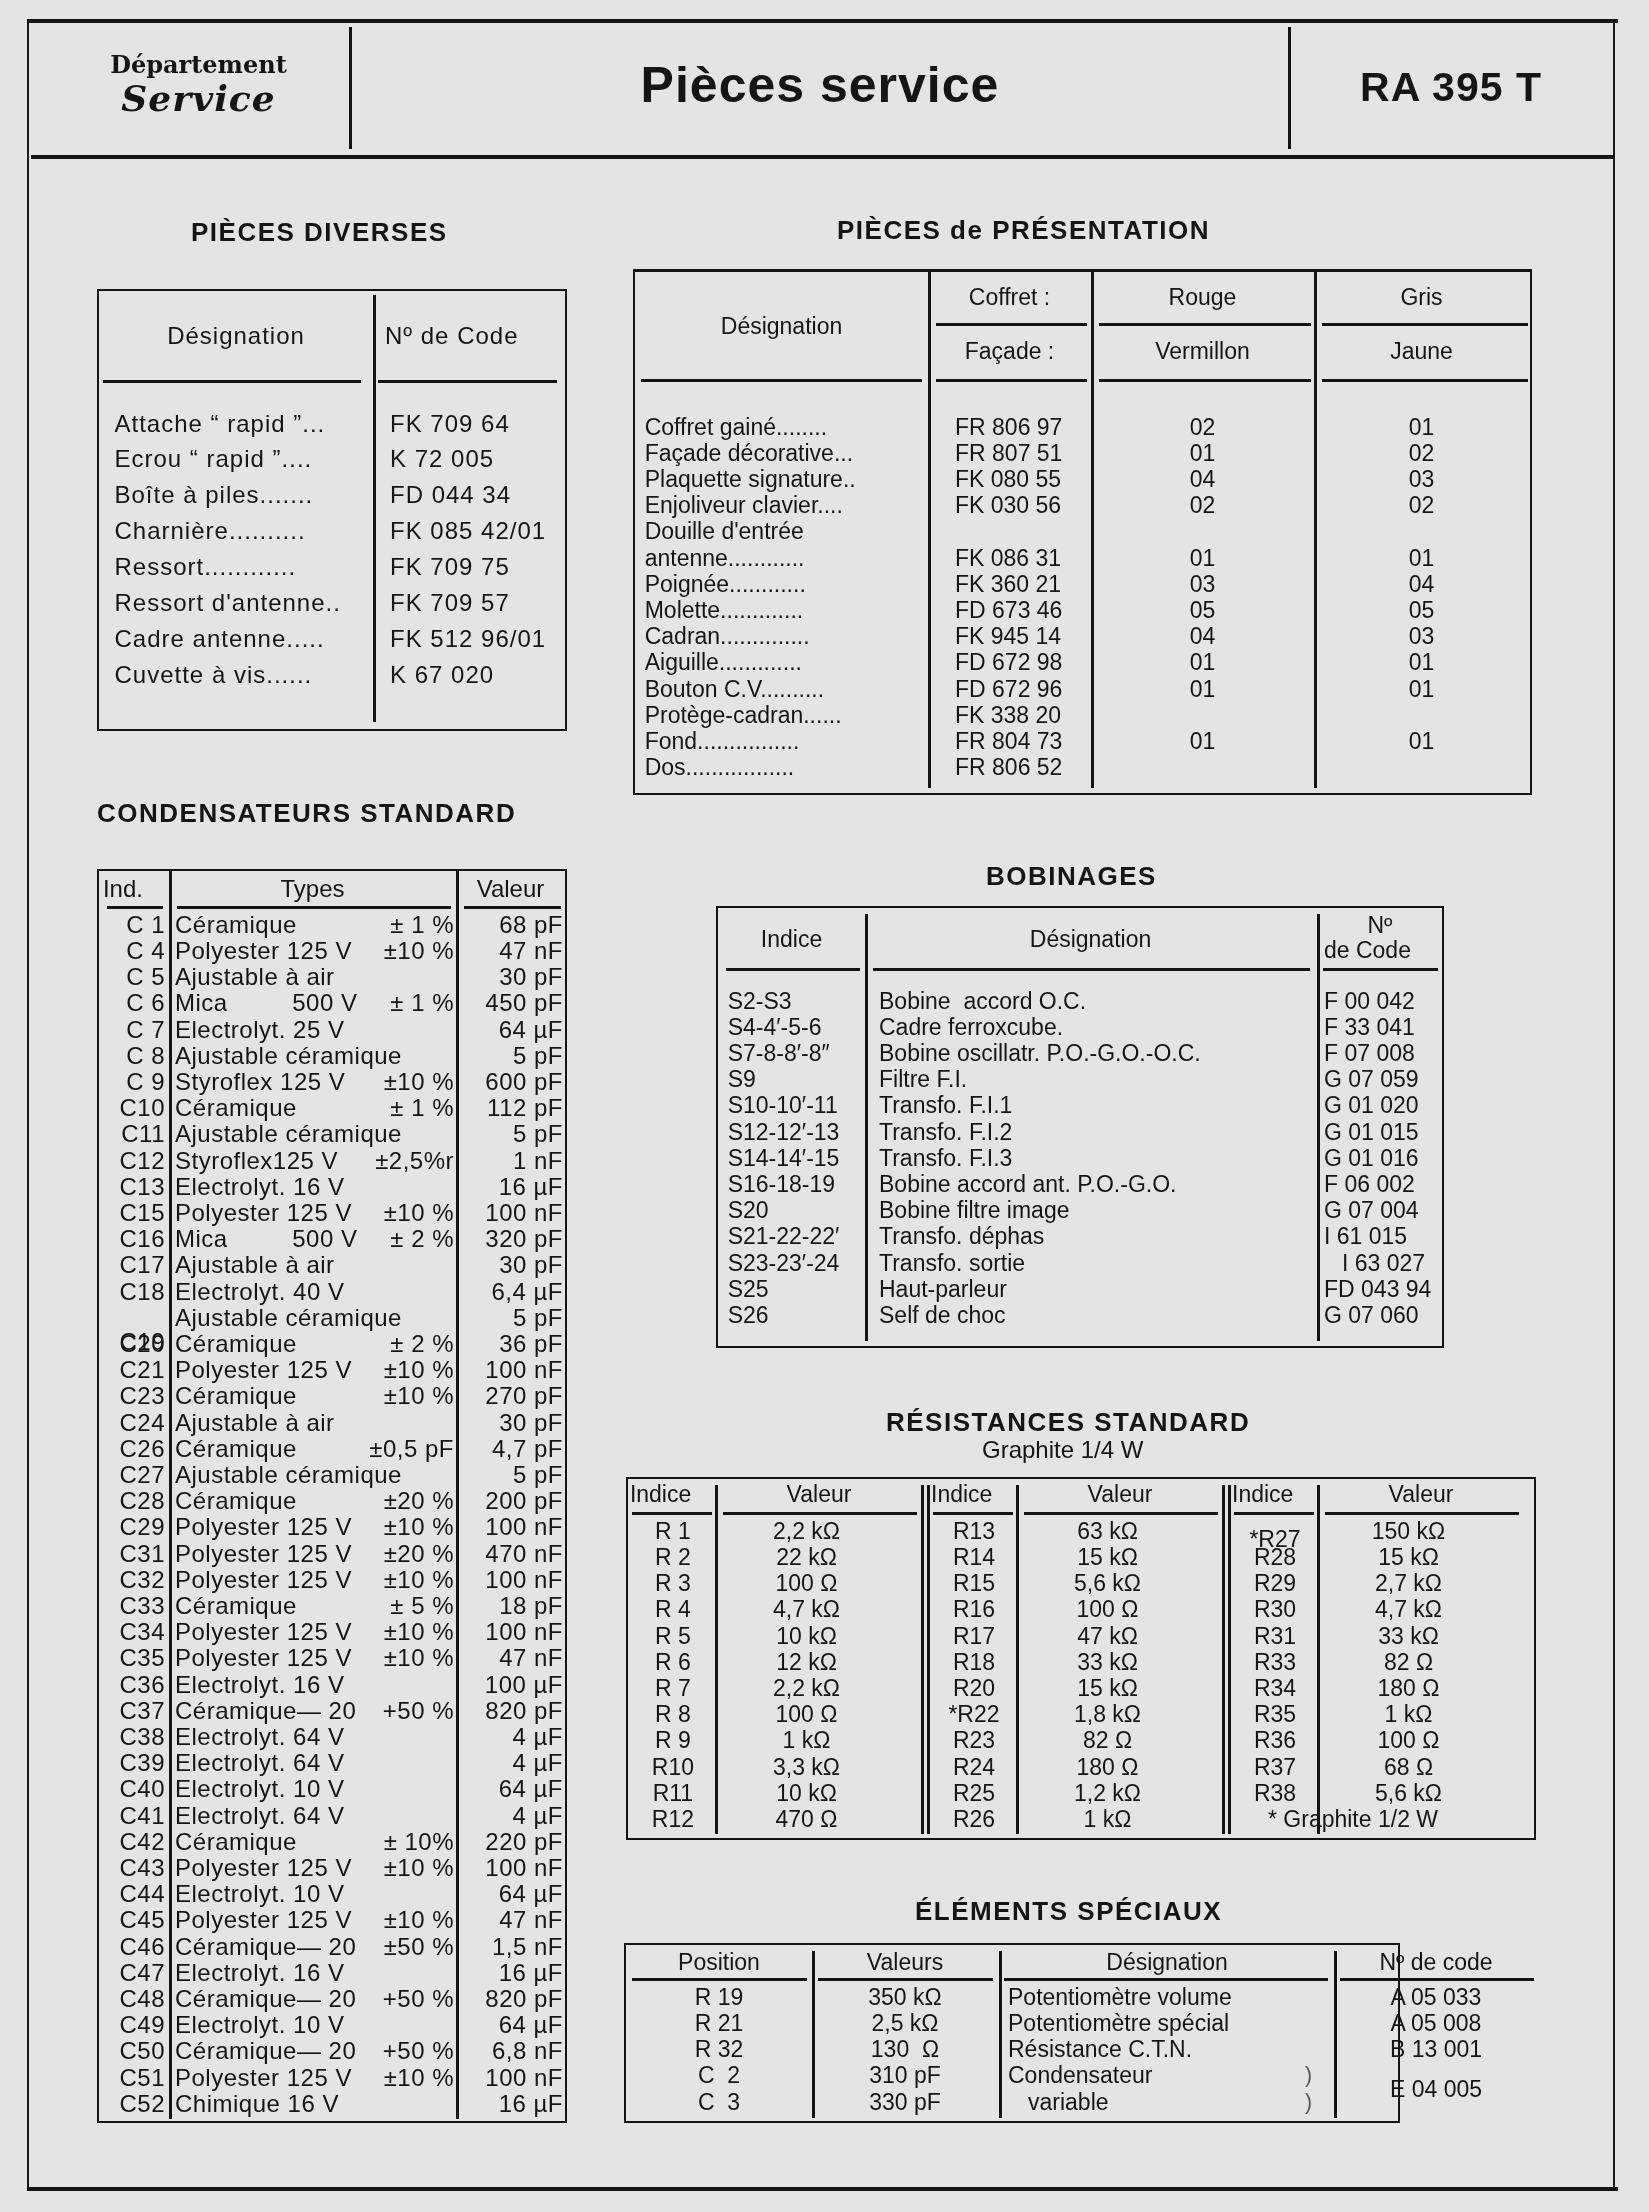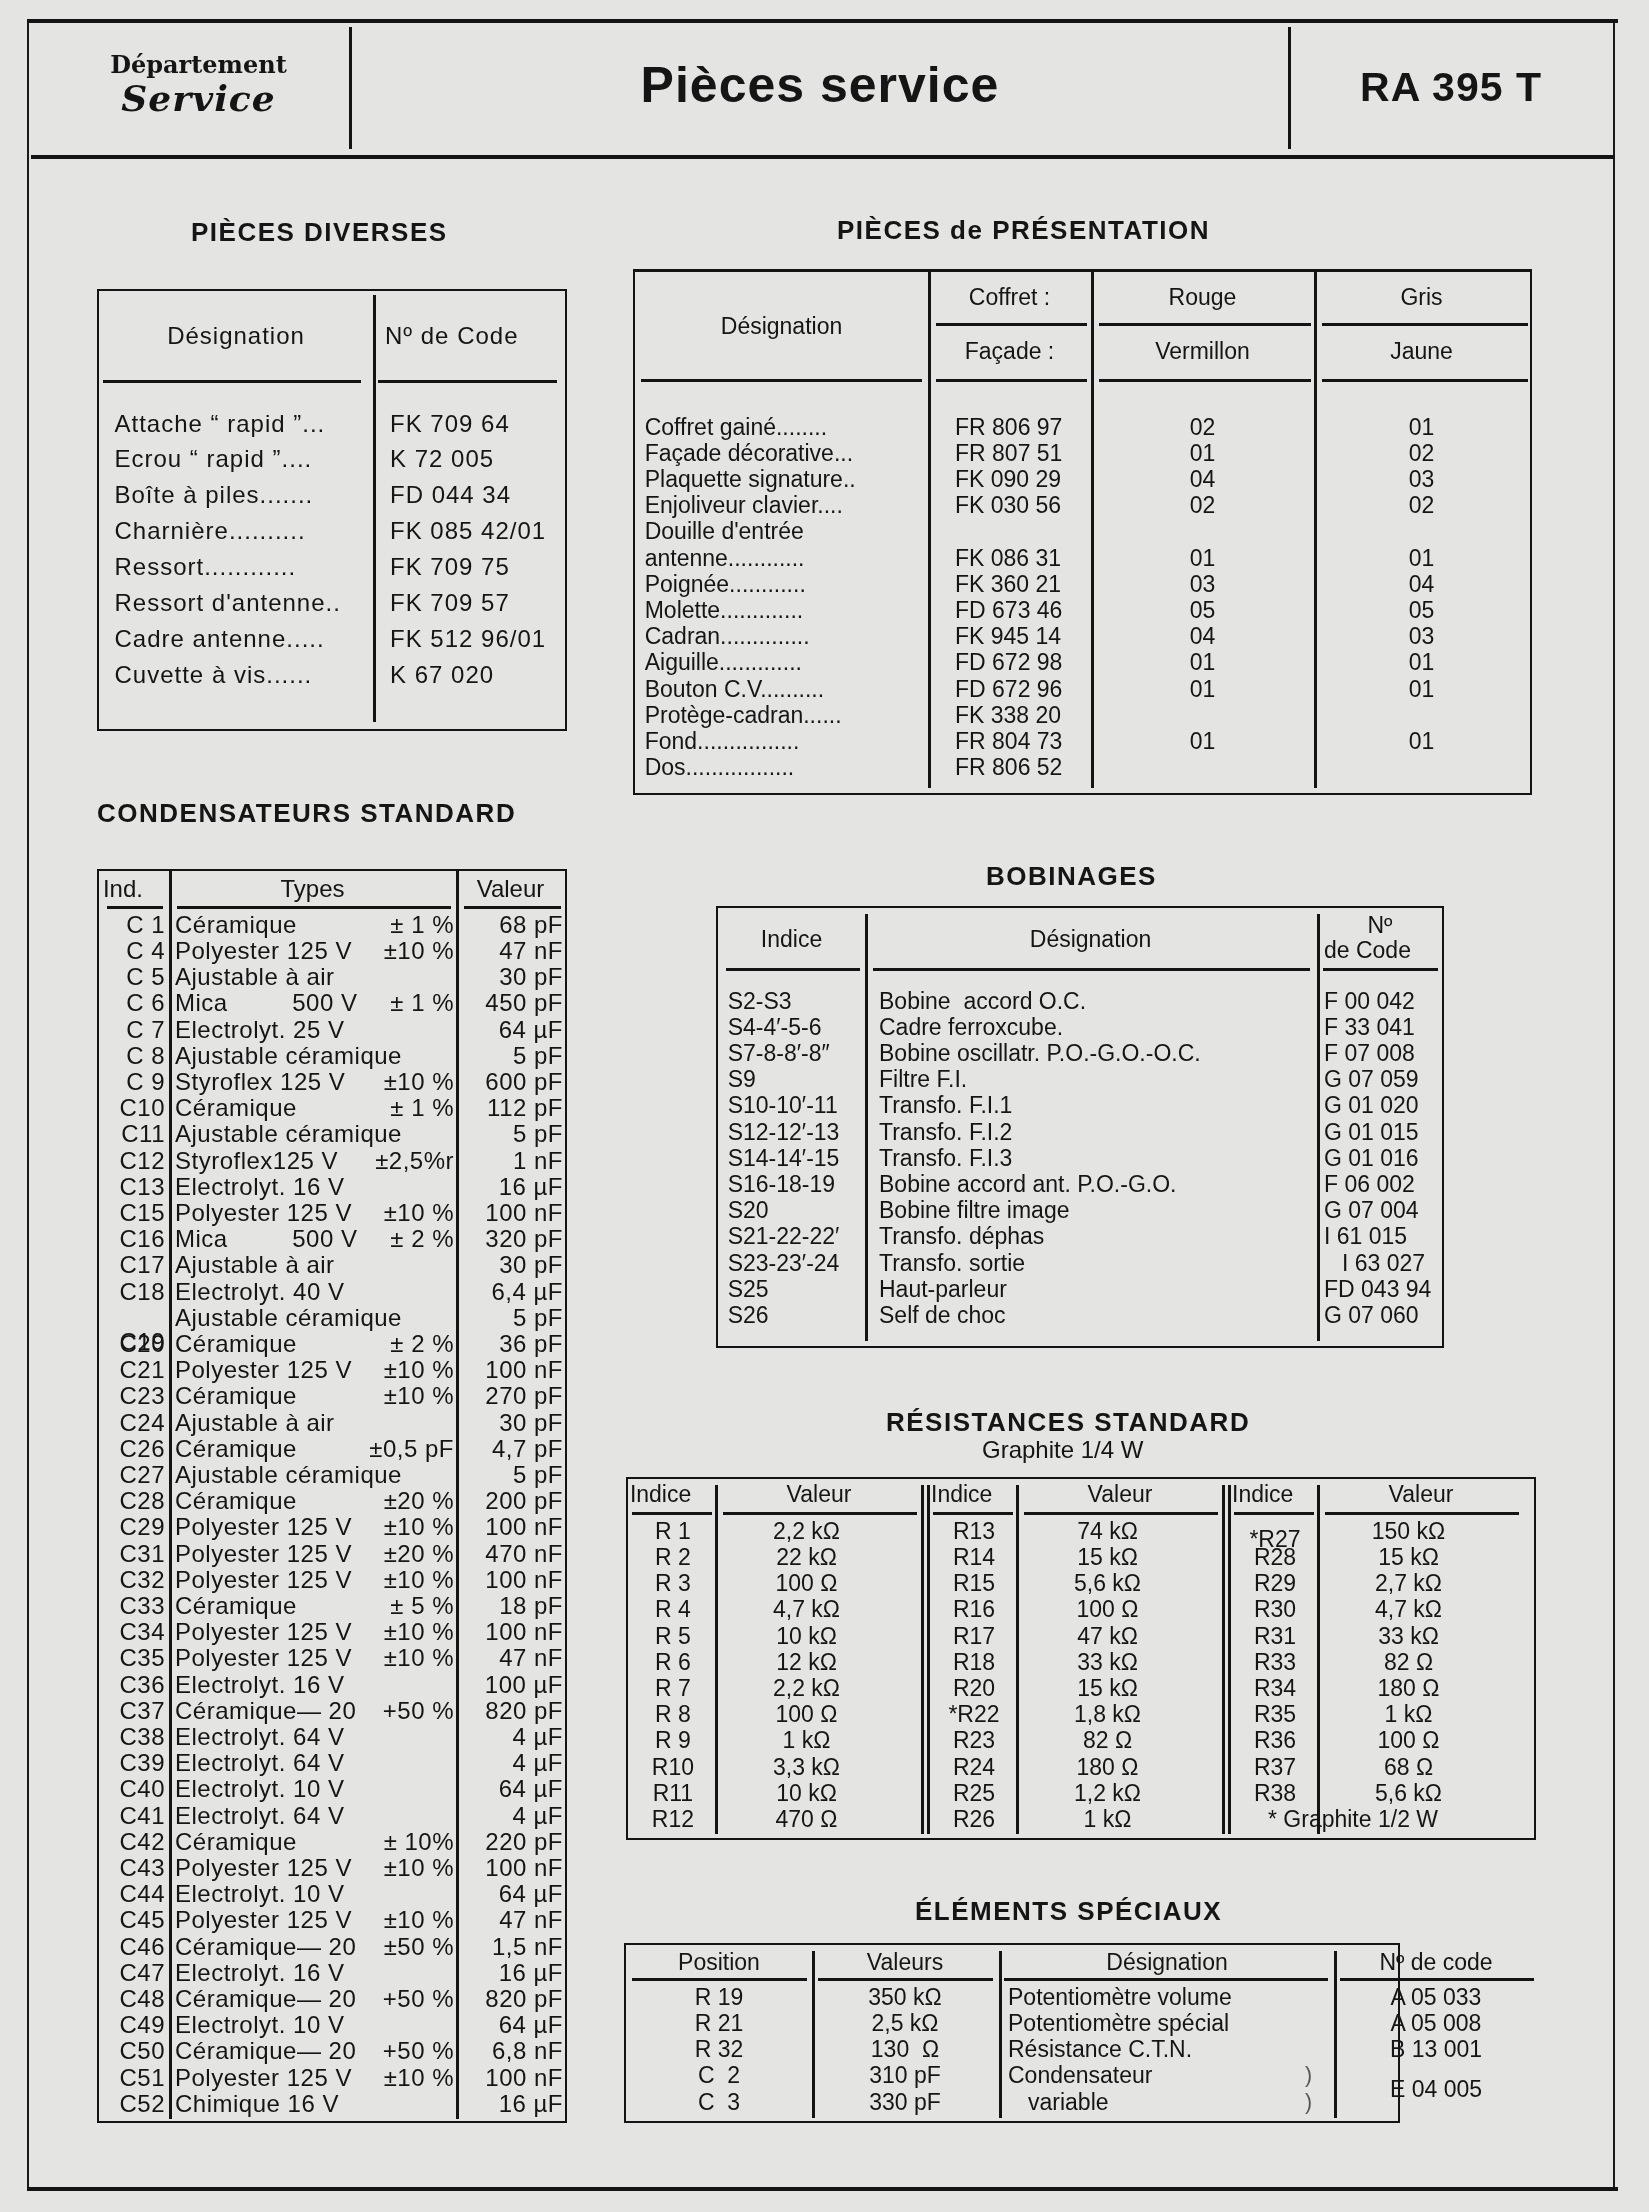--- a/index.html
+++ b/index.html
@@ -108,21 +108,21 @@
     <div class="cell center" style="left: 679px; top: 66px; width: 215px; font-size: 23px; line-height: 27px;">Jaune</div>
     <div class="cell" style="left: 9.7px; top: 142px; width: 279px; overflow: hidden; font-size: 23px; line-height: 26px;">Coffret gainé........</div>
     <div class="cell" style="left: 320px; top: 142px; font-size: 23px; line-height: 26px;">FR 806 97</div>
     <div class="cell center" style="left: 456px; top: 142px; width: 223px; font-size: 23px; line-height: 26px;">02</div>
     <div class="cell center" style="left: 679px; top: 142px; width: 215px; font-size: 23px; line-height: 26px;">01</div>
     <div class="cell" style="left: 9.7px; top: 168px; width: 279px; overflow: hidden; font-size: 23px; line-height: 26px;">Façade décorative...</div>
     <div class="cell" style="left: 320px; top: 168px; font-size: 23px; line-height: 26px;">FR 807 51</div>
     <div class="cell center" style="left: 456px; top: 168px; width: 223px; font-size: 23px; line-height: 26px;">01</div>
     <div class="cell center" style="left: 679px; top: 168px; width: 215px; font-size: 23px; line-height: 26px;">02</div>
     <div class="cell" style="left: 9.7px; top: 194px; width: 279px; overflow: hidden; font-size: 23px; line-height: 26px;">Plaquette signature..</div>
-    <div class="cell" style="left: 320px; top: 194px; font-size: 23px; line-height: 26px;">FK 090 29</div>
+    <div class="cell" style="left: 320px; top: 194px; font-size: 23px; line-height: 26px;">FK 080 55</div>
     <div class="cell center" style="left: 456px; top: 194px; width: 223px; font-size: 23px; line-height: 26px;">04</div>
     <div class="cell center" style="left: 679px; top: 194px; width: 215px; font-size: 23px; line-height: 26px;">03</div>
     <div class="cell" style="left: 9.7px; top: 220px; width: 279px; overflow: hidden; font-size: 23px; line-height: 26px;">Enjoliveur clavier....</div>
     <div class="cell" style="left: 320px; top: 220px; font-size: 23px; line-height: 26px;">FK 030 56</div>
     <div class="cell center" style="left: 456px; top: 220px; width: 223px; font-size: 23px; line-height: 26px;">02</div>
     <div class="cell center" style="left: 679px; top: 220px; width: 215px; font-size: 23px; line-height: 26px;">02</div>
     <div class="cell" style="left: 9.7px; top: 246px; width: 279px; overflow: hidden; font-size: 23px; line-height: 26px;">Douille d'entrée</div>
     <div class="cell" style="left: 320px; top: 246px; font-size: 23px; line-height: 26px;"></div>
     <div class="cell center" style="left: 456px; top: 246px; width: 223px; font-size: 23px; line-height: 26px;"></div>
     <div class="cell center" style="left: 679px; top: 246px; width: 215px; font-size: 23px; line-height: 26px;"></div>
@@ -440,21 +440,21 @@
     <div class="cell t-res center" style="left: 3.9px; top: 301px; width: 82px;">R11</div>
     <div class="cell t-res center" style="left: 91px; top: 301px; width: 175px;">10 kΩ</div>
     <div class="cell t-res center" style="left: 3.9px; top: 327px; width: 82px;">R12</div>
     <div class="cell t-res center" style="left: 91px; top: 327px; width: 175px;">470 Ω</div>
     <div class="col" style="left: 388px; top: 5.8px; height: 349px;"></div>
     <div class="rule" style="left: 305px; top: 33px; width: 80px;"></div>
     <div class="rule" style="left: 396px; top: 33px; width: 194px;"></div>
     <div class="cell" style="left: 303px; top: 1.9px; font-size: 23px; line-height: 27px;">Indice</div>
     <div class="cell center" style="left: 390px; top: 1.9px; width: 204px; font-size: 23px; line-height: 27px;">Valeur</div>
     <div class="cell t-res center" style="left: 305px; top: 39px; width: 82px;">R13</div>
-    <div class="cell t-res center" style="left: 392px; top: 39px; width: 175px;">74 kΩ</div>
+    <div class="cell t-res center" style="left: 392px; top: 39px; width: 175px;">63 kΩ</div>
     <div class="cell t-res center" style="left: 305px; top: 65px; width: 82px;">R14</div>
     <div class="cell t-res center" style="left: 392px; top: 65px; width: 175px;">15 kΩ</div>
     <div class="cell t-res center" style="left: 305px; top: 91px; width: 82px;">R15</div>
     <div class="cell t-res center" style="left: 392px; top: 91px; width: 175px;">5,6 kΩ</div>
     <div class="cell t-res center" style="left: 305px; top: 117px; width: 82px;">R16</div>
     <div class="cell t-res center" style="left: 392px; top: 117px; width: 175px;">100 Ω</div>
     <div class="cell t-res center" style="left: 305px; top: 144px; width: 82px;">R17</div>
     <div class="cell t-res center" style="left: 392px; top: 144px; width: 175px;">47 kΩ</div>
     <div class="cell t-res center" style="left: 305px; top: 170px; width: 82px;">R18</div>
     <div class="cell t-res center" style="left: 392px; top: 170px; width: 175px;">33 kΩ</div>

